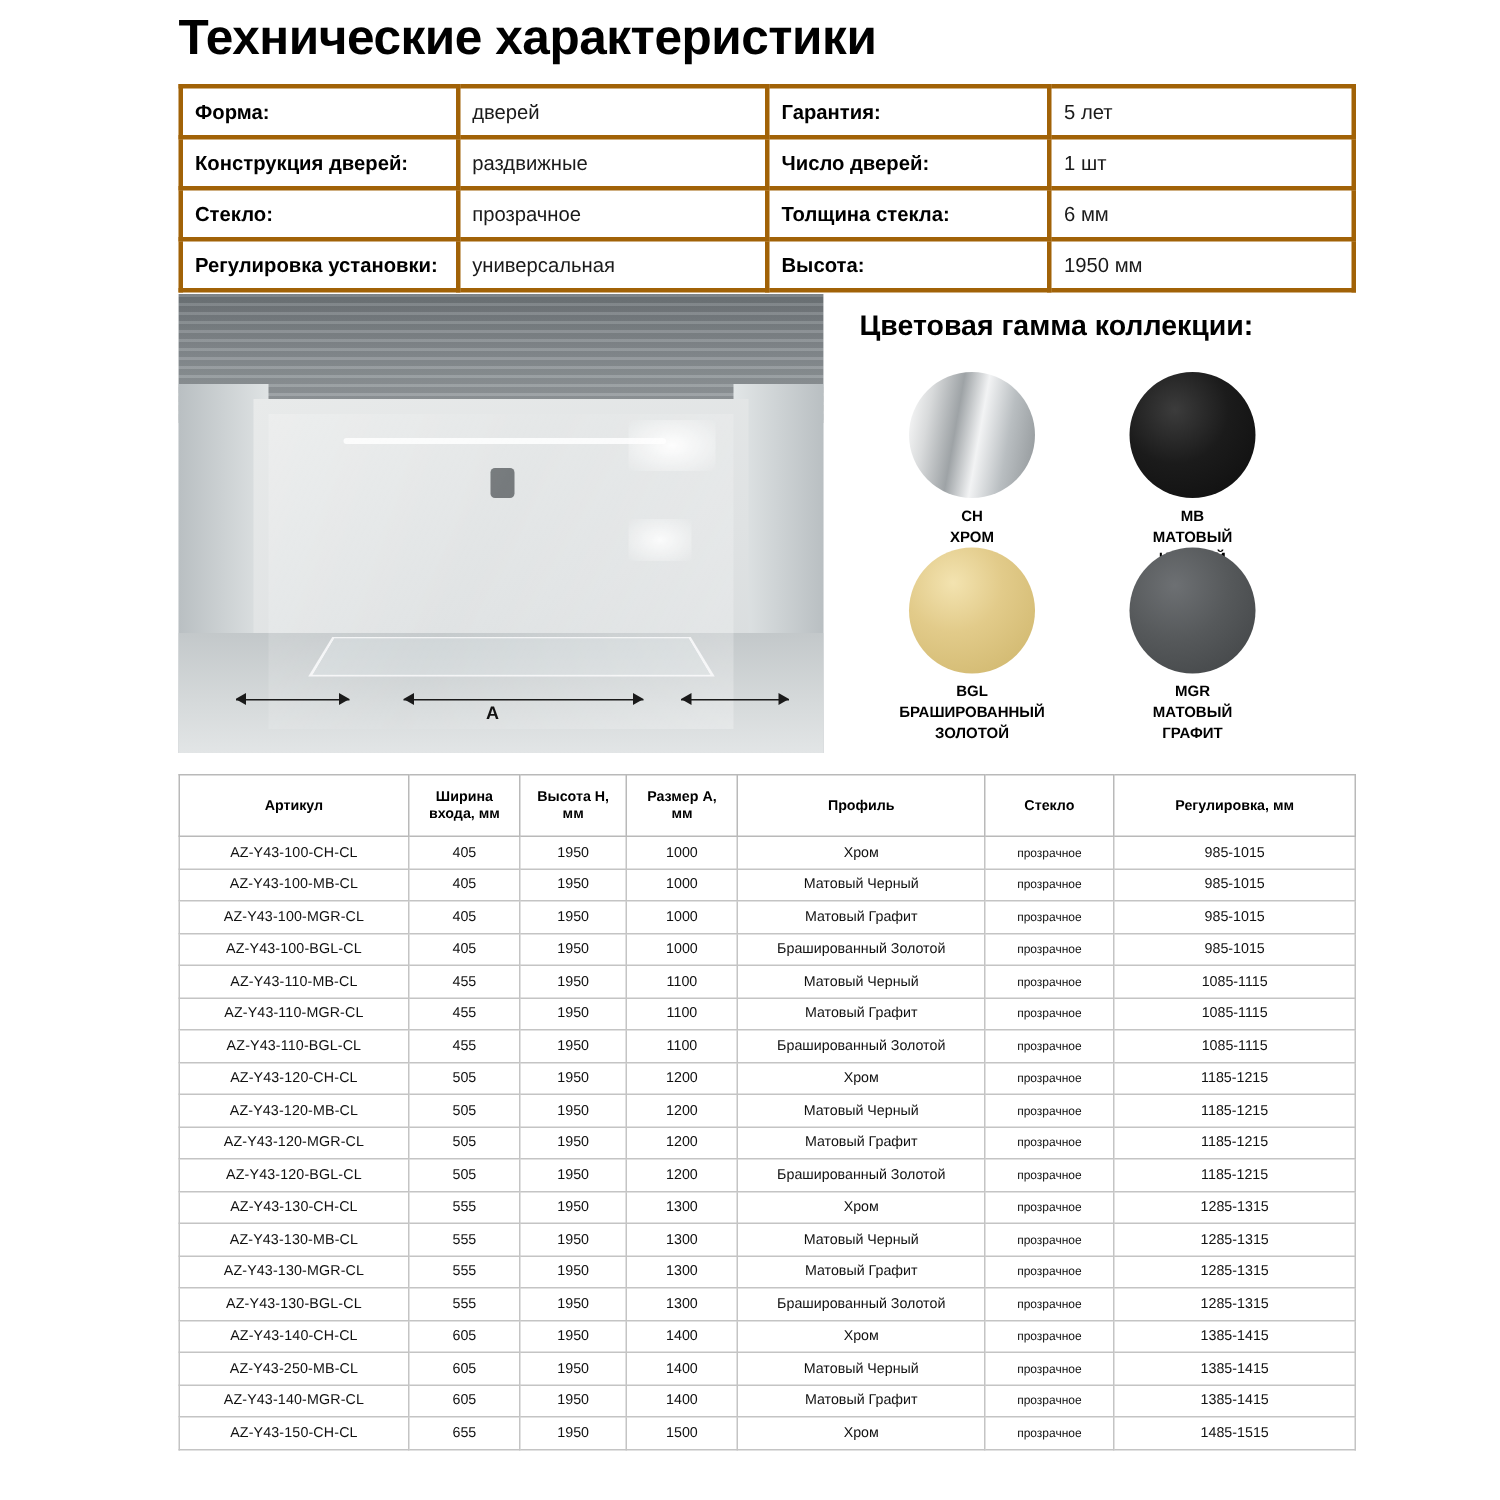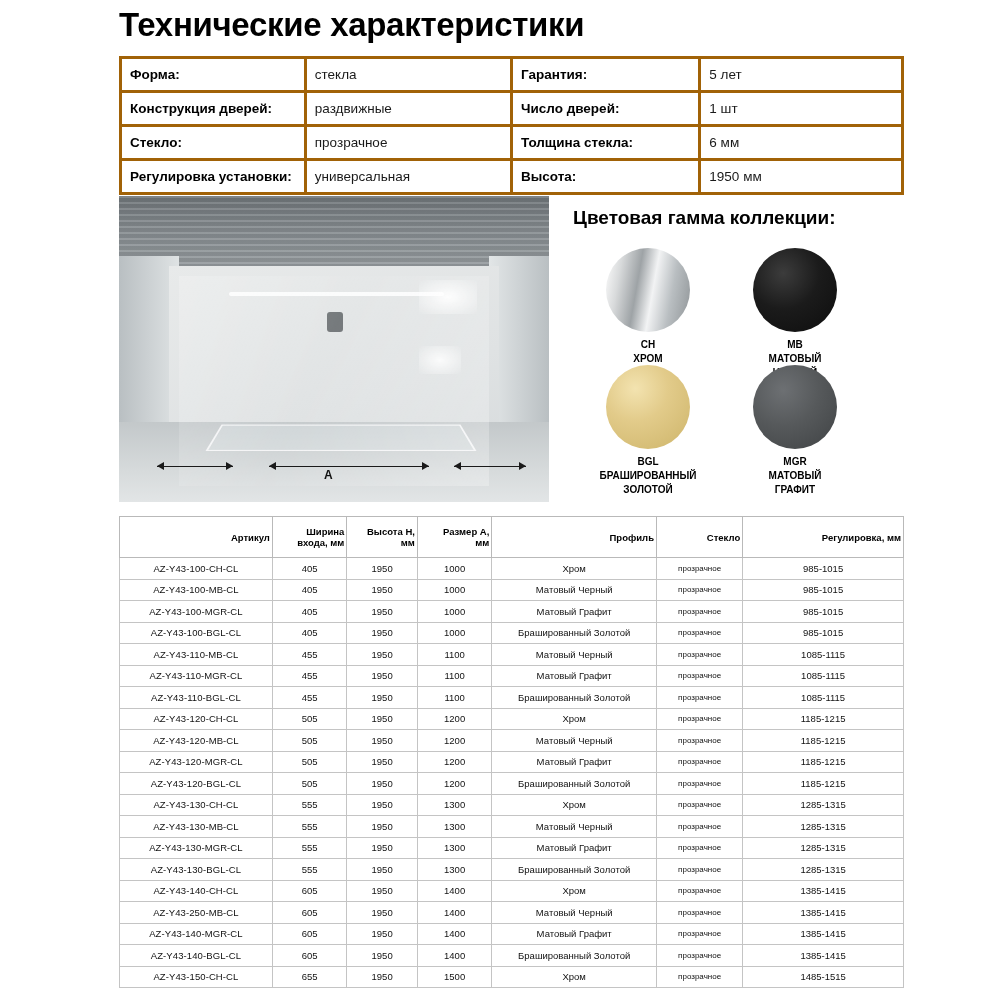--- a/index.html
+++ b/index.html
@@ -203,21 +203,21 @@
     width: 785px;
     border-collapse: collapse;
     table-layout: fixed;
   }
   .big-table th {
     border: 1px solid #b9b9b9;
     height: 38px;
     font-size: 9.5px;
     font-weight: bold;
     color: #000;
-    text-align: right;
+    text-align: center;
     padding: 1px 2px;
     line-height: 11px;
   }
   .big-table td {
     border: 1px solid #c4c4c4;
     height: 20.5px;
     font-size: 9.5px;
     text-align: center;
     color: #111;
     padding: 0 2px;
@@ -235,21 +235,21 @@
 <body>
 
 <div class="page">
 
   <div class="title">Технические характеристики</div>
 
   <table class="spec-table">
     <tbody>
       <tr>
         <td class="k" style="width:23.5%">Форма:</td>
-        <td class="v" style="width:26.5%">стекла</td>
+        <td class="v" style="width:26.5%">дверей</td>
         <td class="k" style="width:24%">Гарантия:</td>
         <td class="v" style="width:26%">5 лет</td>
       </tr>
       <tr>
         <td class="k">Конструкция дверей:</td>
         <td class="v">раздвижные</td>
         <td class="k">Число дверей:</td>
         <td class="v">1 шт</td>
       </tr>
       <tr>
@@ -504,29 +504,20 @@
         <tr>
           <td class="art">AZ-Y43-140-MGR-CL</td>
           <td>605</td>
           <td>1950</td>
           <td>1400</td>
           <td>Матовый Графит</td>
           <td class="glass-c">прозрачное</td>
           <td>1385-1415</td>
         </tr>
         <tr>
-          <td class="art">AZ-Y43-140-BGL-CL</td>
-          <td>605</td>
-          <td>1950</td>
-          <td>1400</td>
-          <td>Брашированный Золотой</td>
-          <td class="glass-c">прозрачное</td>
-          <td>1385-1415</td>
-        </tr>
-        <tr>
           <td class="art">AZ-Y43-150-CH-CL</td>
           <td>655</td>
           <td>1950</td>
           <td>1500</td>
           <td>Хром</td>
           <td class="glass-c">прозрачное</td>
           <td>1485-1515</td>
         </tr>
       </tbody>
   </table>

